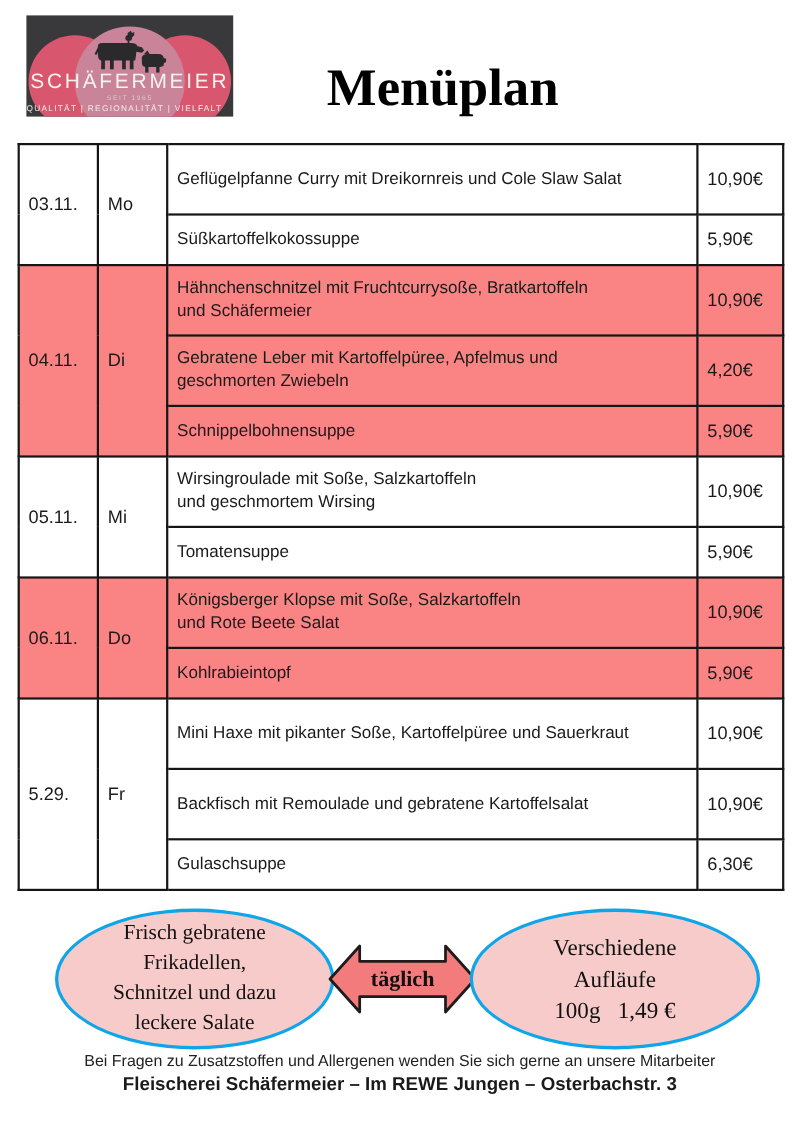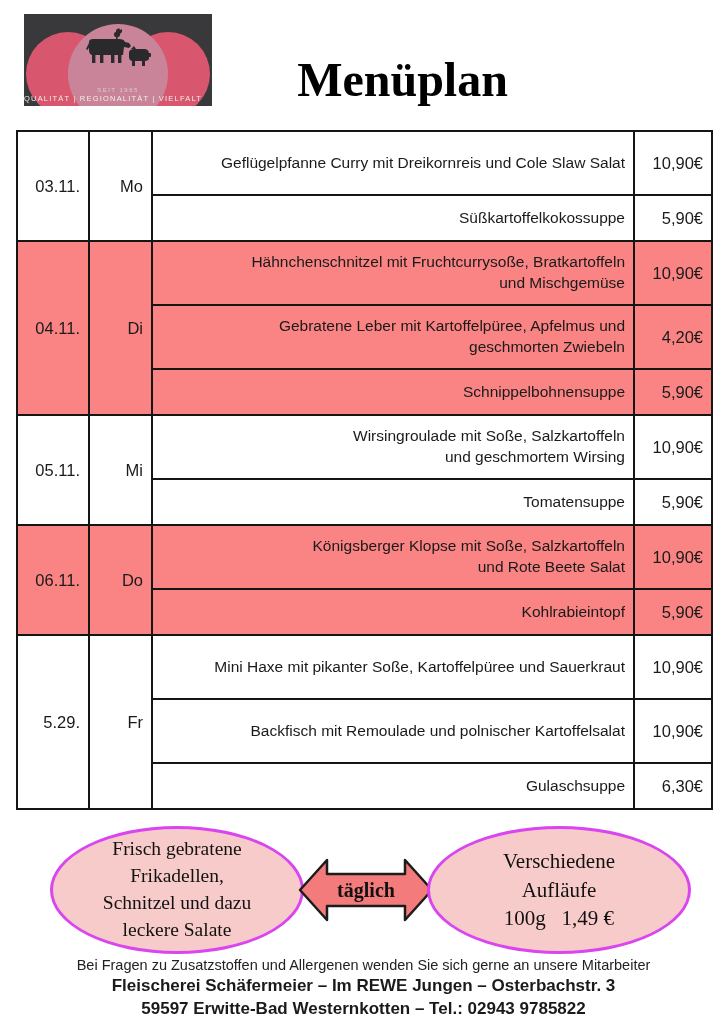--- a/index.html
+++ b/index.html
@@ -51,36 +51,36 @@
 
   
   table.menu {
     position: absolute; left: 16px; top: 130px;
     width: 695px;
     border-collapse: collapse;
     table-layout: fixed;
   }
   table.menu td {
     border: 2px solid #151515;
-    text-align: right;
+    text-align: left;
     vertical-align: middle;
     padding: 3px 8px;
   }
   td.c-date  { width: 72px; font-size: 16.5px; }
   td.c-day   { width: 63px; font-size: 16.5px; }
   td.c-dish  { width: 482px; font-size: 15.5px; white-space: pre-line; line-height: 1.35; }
   td.c-price { width: 78px; font-size: 16.5px; }
   tr.row-main { height: 64px; }
   tr.row-soup { height: 46px; padding-left: 24px; }
   tr.hl td { background: #fa8383; }
 
   
   .ellipse {
     position: absolute;
-    border: 3px solid #d946ef;
+    border: 3px solid #0ea5e9;
     border-radius: 50%;
     background: #f8cbcb;
     display: flex; align-items: center; justify-content: center;
     text-align: center;
     font-family: "Liberation Serif", serif;
     font-size: 19.5px;
     line-height: 1.38;
     color: #111;
     white-space: pre-line;
   }
@@ -122,20 +122,21 @@
       <rect x="45" y="26" width="3.4" height="9"></rect>
       <path d="M16 15 l-3 6 1.5 1 3 -5 z"></path>
 
       <path d="M56 24 q1 -3 5 -3 h10 q5 0 5 5 v4 q0 3 -4 3 h-12 q-4 0 -4 -4 z"></path>
       <rect x="59" y="32" width="3" height="6"></rect>
       <rect x="69" y="32" width="3" height="6"></rect>
       <rect x="75" y="25" width="3" height="4" rx="1"></rect>
       <path d="M58 21 l3 -3 2 3 z"></path>
     </g>
   </svg>
+  <div class="logo-brand">SCHÄFERMEIER</div>
   <div class="logo-since">SEIT 1965</div>
   <div class="logo-tagline">QUALITÄT | REGIONALITÄT | VIELFALT</div>
 </div>
 
 <div class="page-title">Menüplan</div>
 
 <table class="menu">
   <tbody>
       <tr class="row-main">
         <td class="c-date" rowspan="2">03.11.</td>
@@ -144,21 +145,21 @@
         <td class="c-price">10,90€</td>
       </tr>
       <tr class="row-soup">
         <td class="c-dish">Süßkartoffelkokossuppe</td>
         <td class="c-price">5,90€</td>
       </tr>
       <tr class="hl row-main">
         <td class="c-date" rowspan="3">04.11.</td>
         <td class="c-day" rowspan="3">Di</td>
         <td class="c-dish">Hähnchenschnitzel mit Fruchtcurrysoße, Bratkartoffeln
-und Mischgemüse</td>
+und Schäfermeier</td>
         <td class="c-price">10,90€</td>
       </tr>
       <tr class="hl row-main">
         <td class="c-dish">Gebratene Leber mit Kartoffelpüree, Apfelmus und
 geschmorten Zwiebeln</td>
         <td class="c-price">4,20€</td>
       </tr>
       <tr class="hl row-soup">
         <td class="c-dish">Schnippelbohnensuppe</td>
         <td class="c-price">5,90€</td>
@@ -185,21 +186,21 @@
         <td class="c-dish">Kohlrabieintopf</td>
         <td class="c-price">5,90€</td>
       </tr>
       <tr class="row-main">
         <td class="c-date" rowspan="3">5.29.</td>
         <td class="c-day" rowspan="3">Fr</td>
         <td class="c-dish">Mini Haxe mit pikanter Soße, Kartoffelpüree und Sauerkraut</td>
         <td class="c-price">10,90€</td>
       </tr>
       <tr class="row-main">
-        <td class="c-dish">Backfisch mit Remoulade und polnischer Kartoffelsalat</td>
+        <td class="c-dish">Backfisch mit Remoulade und gebratene Kartoffelsalat</td>
         <td class="c-price">10,90€</td>
       </tr>
       <tr class="row-soup">
         <td class="c-dish">Gulaschsuppe</td>
         <td class="c-price">6,30€</td>
       </tr>
     </tbody>
 </table>
 
 <div class="ellipse left-e">
@@ -218,14 +219,13 @@
 
 <div class="ellipse right-e">
   <span>Verschiedene
 Aufläufe
 100g&nbsp;&nbsp;&nbsp;1,49 €</span>
 </div>
 
 <div class="footer">
   <div class="f1">Bei Fragen zu Zusatzstoffen und Allergenen wenden Sie sich gerne an unsere Mitarbeiter</div>
   <div class="f2">Fleischerei Schäfermeier – Im REWE Jungen – Osterbachstr. 3</div>
-  <div class="f3">59597 Erwitte-Bad Westernkotten – Tel.: 02943 9785822</div>
 </div>
 
 </body></html>

